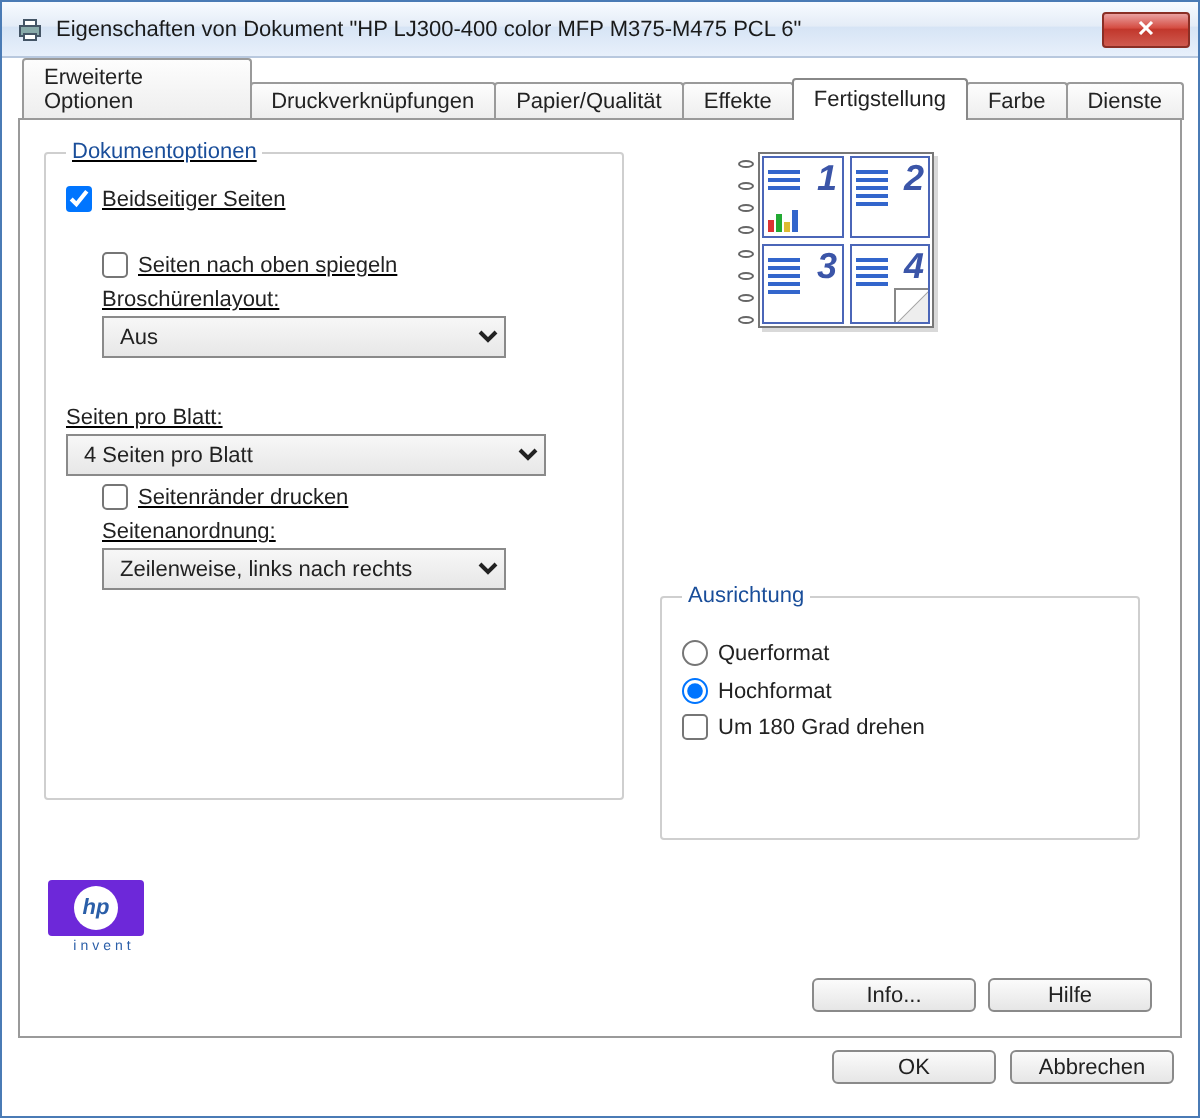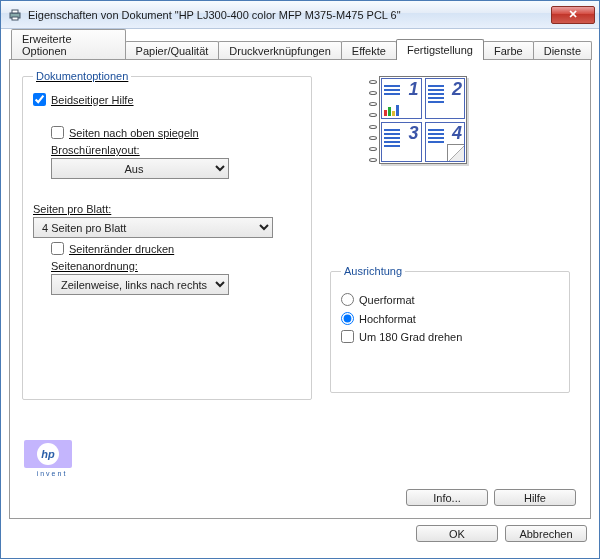--- a/index.html
+++ b/index.html
@@ -15,39 +15,39 @@
   .tab.active { background: #fff; border-color: #888; z-index: 2; top: 1px; padding-top:4px; padding-bottom:4px; }
   .tabpage { border: 1px solid #9a9a9a; height: 460px; background: #fff; position: relative; padding: 10px 12px 10px 12px; }
   fieldset { border: 1px solid #cfcfcf; border-radius: 2px; padding: 8px 10px 10px 10px; margin: 0; }
   legend { color: #1a4e9a; padding: 0 3px; font-size: 11px; }
   .row { display: flex; align-items: center; margin: 3px 0; }
   input[type=checkbox], input[type=radio] { margin: 0 5px 0 0; width:13px; height:13px; }
   label { color: #222; }
   .indent { margin-left: 18px; margin-top: 20px; }
   .lbl { color: #222; margin: 5px 0 2px 0; }
   select { width: 240px; height: 21px; background: linear-gradient(to bottom,#f7f7f7,#e7e7e7); border: 1px solid #8a8a8a; padding: 1px 4px; color:#222; }
-  select.narrow { width: 178px; text-align: center; }
+  select.narrow { width: 202px; }
   .left-col { width: 290px; text-decoration: underline; }
   .right-col { position: absolute; left: 320px; top: 12px; width: 240px; }
-  .orientation-box { position:absolute; left:320px; top:205px; width:240px; }
+  .orientation-box { position:absolute; left:320px; top:232px; width:240px; }
   .preview { width: 90px; height: 90px; position: relative; margin-left: 45px; margin-top: 4px; }
   .spiral { position:absolute; left:-6px; top:0; width:10px; height:90px; display:flex; flex-direction:column; justify-content:space-around; }
   .spiral span { width:8px; height:4px; border:1px solid #666; border-radius:50%; background:#fff; display:block; }
   .sheet { position:absolute; left:4px; top:0; width:88px; height:88px; background:#fff; border:1px solid #777; box-shadow:2px 2px 0 #d9d9d9; }
   .pv-grid { position:absolute; left:6px; top:2px; width:84px; height:84px; display:grid; grid-template-columns:1fr 1fr; grid-template-rows:1fr 1fr; gap:3px; }
   .pv-page { border:1px solid #4b66b8; background:#fff; position:relative; overflow:hidden; }
   .pv-num { position:absolute; right:2px; top:0; font-size:18px; font-weight:bold; color:#3b55a8; font-style:italic; }
   .pv-lines { position:absolute; left:2px; top:4px; width:16px; }
   .pv-lines i { display:block; height:2px; margin:2px 0; }
   .l-r{background:#d33;} .l-g{background:#2a3;} .l-b{background:#36c;} .l-y{background:#db3;}
   .pv-chart { position:absolute; left:2px; bottom:2px; display:flex; align-items:flex-end; gap:1px; }
   .pv-chart span{ width:3px; display:block;}
   .corner-fold { position:absolute; right:-1px; bottom:-1px; width:18px; height:18px; background:linear-gradient(135deg,#fff 48%, #aaa 50%, #eee 52%); border-left:1px solid #888; border-top:1px solid #888; }
   .hp-logo { position:absolute; left:14px; bottom:42px; width:56px; height:36px; }
-  .hp-rect { width:48px; height:28px; background:#c4b5fd; border-radius:2px; display:flex; align-items:center; justify-content:center; }
+  .hp-rect { width:48px; height:28px; background:#6d28d9; border-radius:2px; display:flex; align-items:center; justify-content:center; }
   .hp-circ { width:22px; height:22px; border-radius:50%; background:#fff; display:flex; align-items:center; justify-content:center; color:#2a5ea8; font-style:italic; font-weight:bold; font-size:11px; }
   .invent { font-size:7px; letter-spacing:2px; color:#2a5ea8; text-align:center; margin-top:2px; }
   .btnrow-in { position:absolute; right:14px; bottom:12px; display:flex; gap:6px; }
   .btn { min-width:82px; height:17px; background:linear-gradient(to bottom,#fbfbfb,#e6e6e6); border:1px solid #8a8a8a; border-radius:3px; display:inline-flex; align-items:center; justify-content:center; color:#222; padding:0 12px; }
   .dlg-btns { display:flex; justify-content:flex-end; gap:7px; padding:6px 4px 0 0; }
   .disabled { color:#888; }
   .disabled select, .disabled input { color:#888; }
 </style>
 </head>
 <body>
@@ -63,37 +63,37 @@
     </span>
     <span class="title">Eigenschaften von Dokument "HP LJ300-400 color MFP M375-M475 PCL 6"</span>
     <div class="close-btn">
       <span>✕</span>
     </div>
   </div>
 
   <div class="client">
     <div class="tabs">
       <div class="tab">Erweiterte Optionen</div>
+      <div class="tab">Druckverknüpfungen</div>
       <div class="tab">Papier/Qualität</div>
-      <div class="tab">Druckverknüpfungen</div>
       <div class="tab">Effekte</div>
       <div class="tab active">Fertigstellung</div>
       <div class="tab">Farbe</div>
       <div class="tab">Dienste</div>
     </div>
 
     <div class="tabpage">
 
       <div class="left-col">
         <fieldset style="height:330px;">
           <legend>Dokumentoptionen</legend>
 
           <div class="row">
             <input type="checkbox" checked="" style="">
-            <label>Beidseitiger Hilfe</label>
+            <label>Beidseitiger Seiten</label>
           </div>
 
           <div class="indent">
             <div class="row disabled">
               <input type="checkbox" style="">
               <label>Seiten nach oben spiegeln</label>
             </div>
             <div class="lbl">Broschürenlayout:</div>
             <select class="narrow">
               <option>Aus</option>

